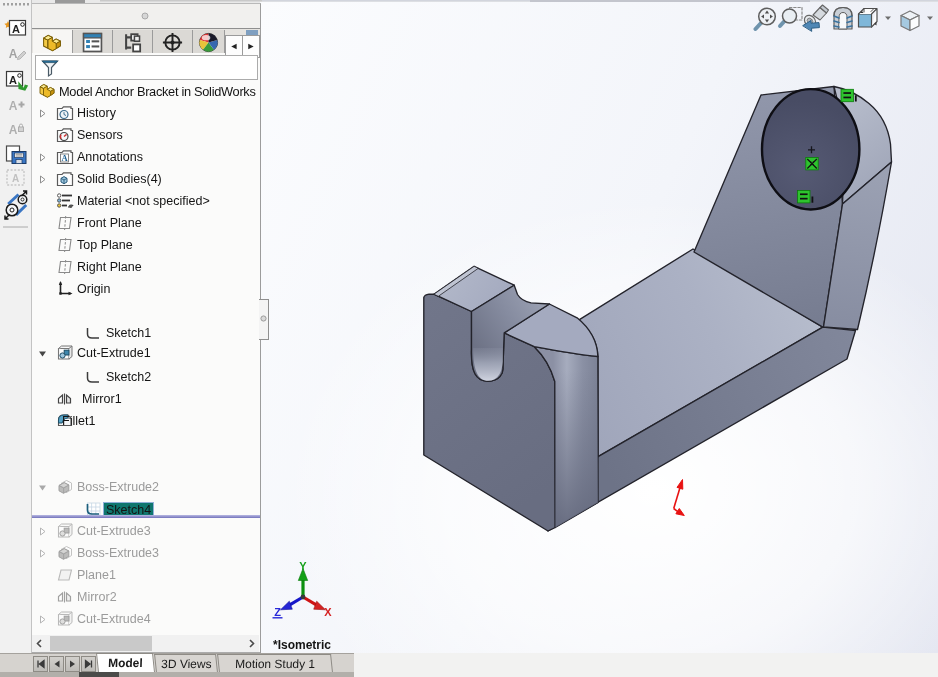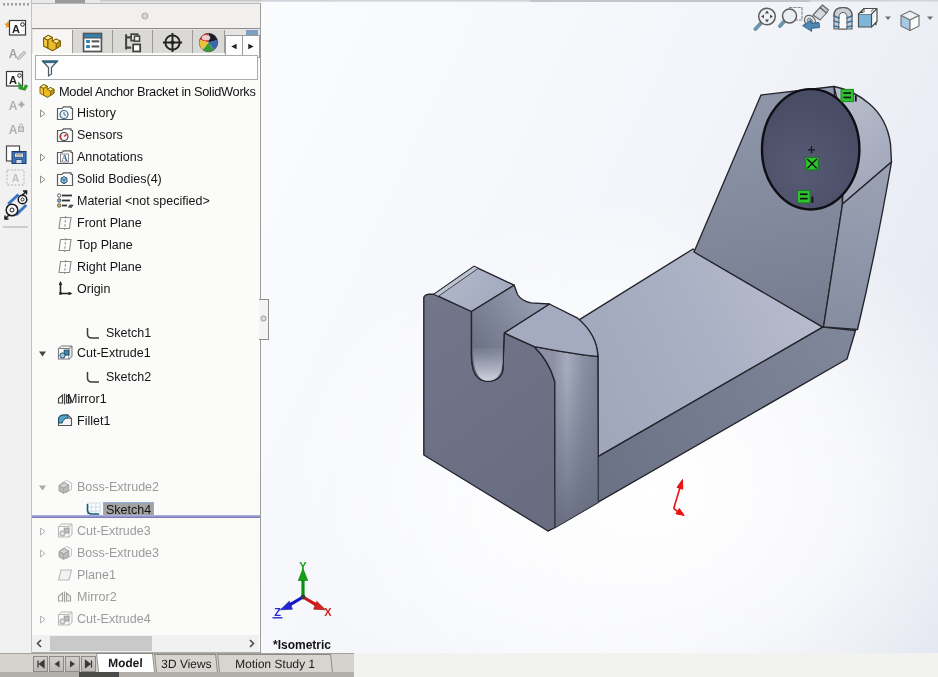--- a/index.html
+++ b/index.html
@@ -413,42 +413,42 @@
     <div class="row" style="top:365px">
         <svg class="tic" style="left:52px" viewBox="0 0 18 18">
           <use href="#i-sketch"></use>
         </svg>
         <span class="lbl" style="left:74px">Sketch2</span>
       </div>
     <div class="row" style="top:387px">
         <svg class="tic" style="left:24px" viewBox="0 0 18 18">
           <use href="#i-mirror"></use>
         </svg>
-        <span class="lbl" style="left:35px">Mirror1</span>
+        <span class="lbl" style="left:50px">Mirror1</span>
       </div>
     <div class="row" style="top:409px">
         <svg class="tic" style="left:24px" viewBox="0 0 18 18">
           <use href="#i-fillet"></use>
         </svg>
-        <span class="lbl" style="left:45px">Fillet1</span>
+        <span class="lbl" style="left:30px">Fillet1</span>
       </div>
     <div class="row gray" style="top:475px">
         <svg class="arr" viewBox="0 0 9 9">
           <path d="M1,2.5 L8,2.5 L4.5,7.5 Z" fill="#a9a9a9"></path>
         </svg>
         <svg class="tic" style="left:24px" viewBox="0 0 18 18">
           <use href="#i-boss"></use>
         </svg>
         <span class="lbl" style="left:45px">Boss-Extrude2</span>
       </div>
     <div class="row" style="top:497px">
         <svg class="tic" style="left:52px" viewBox="0 0 18 18">
           <use href="#i-sketch4"></use>
         </svg>
-        <span class="lbl" style="left:71px;border:1px solid #8fb0d8;background:#a3a3a3;padding:0 2px">Sketch4</span>
+        <span class="lbl" style="left:71px;border:1px solid #8fb0d8;background:#0f766e;padding:0 2px">Sketch4</span>
       </div>
     <div class="row gray" style="top:519px">
         <svg class="arr" viewBox="0 0 9 9">
           <path d="M2.5,1 L7,4.5 L2.5,8 Z" fill="#fff" stroke="#b5b5b5"></path>
         </svg>
         <svg class="tic" style="left:24px" viewBox="0 0 18 18">
           <use href="#i-cut"></use>
         </svg>
         <span class="lbl" style="left:45px">Cut-Extrude3</span>
       </div>

